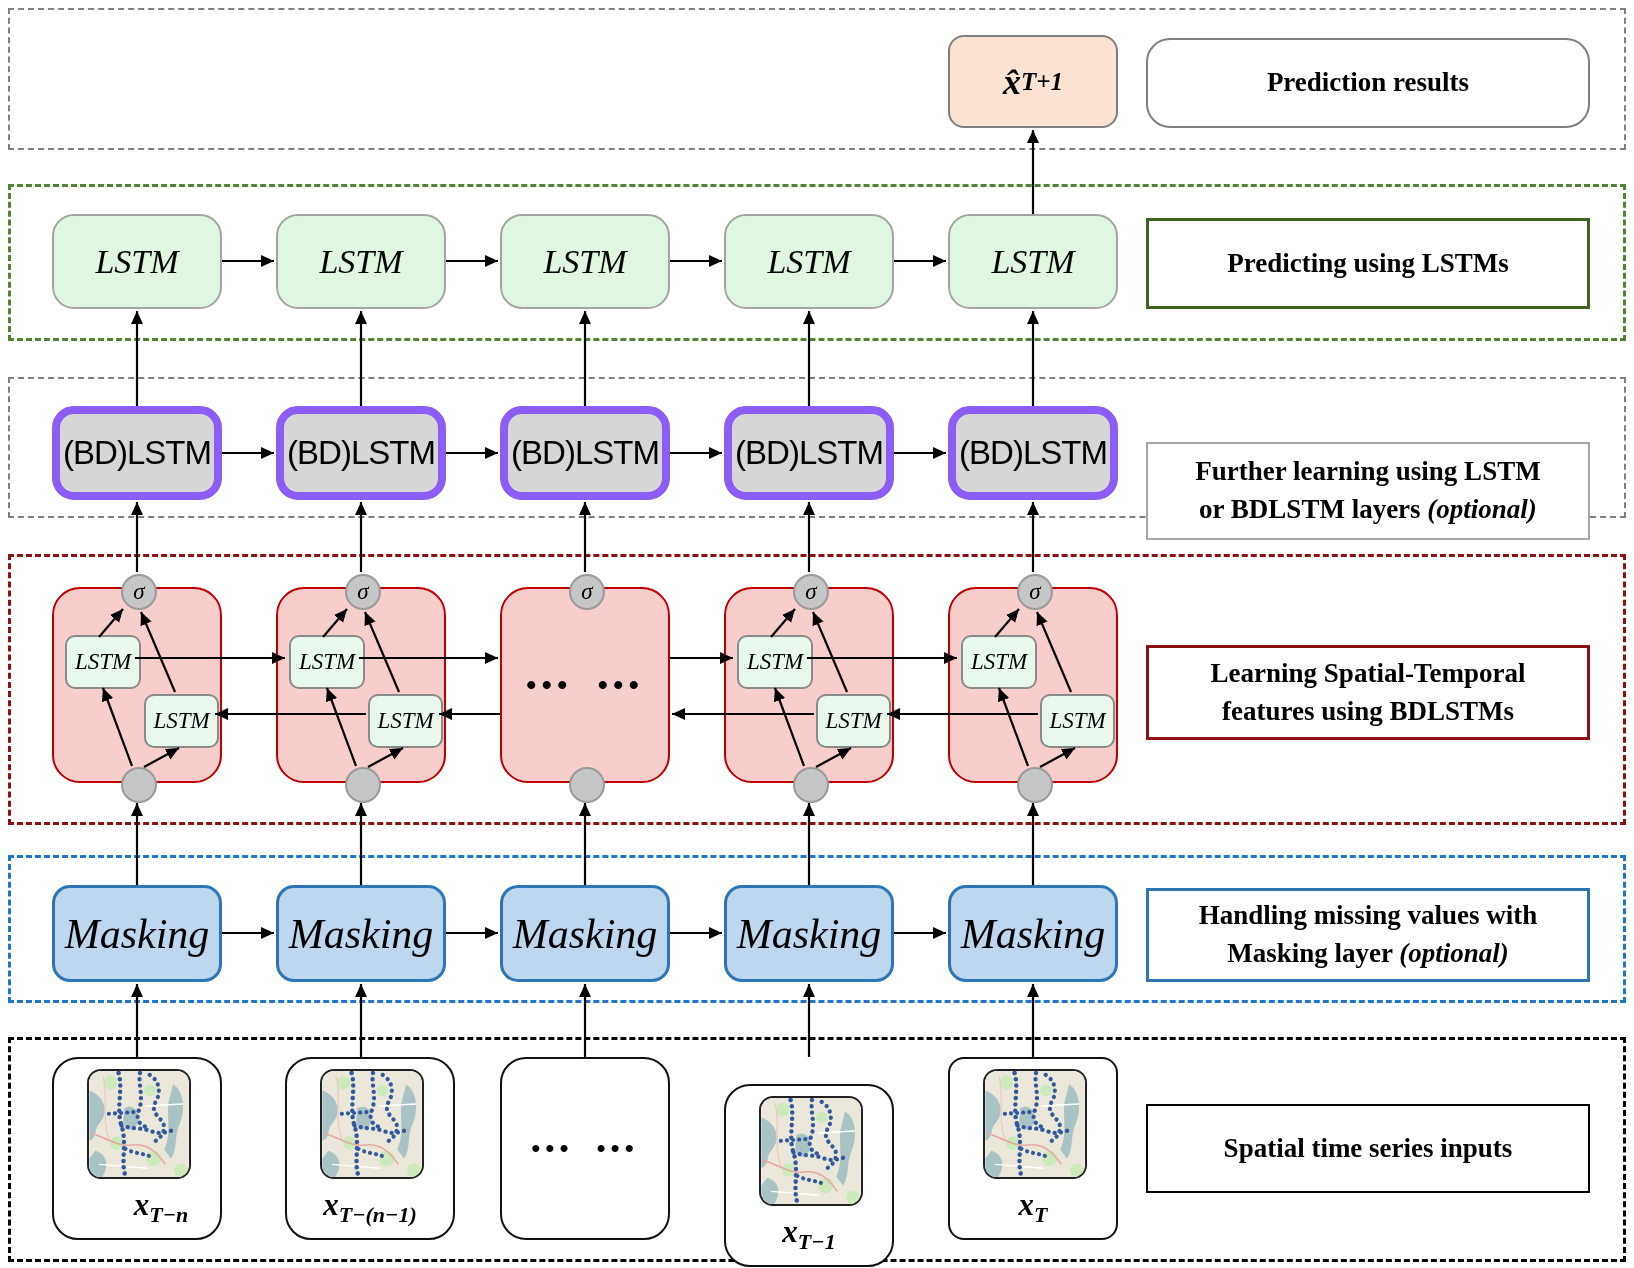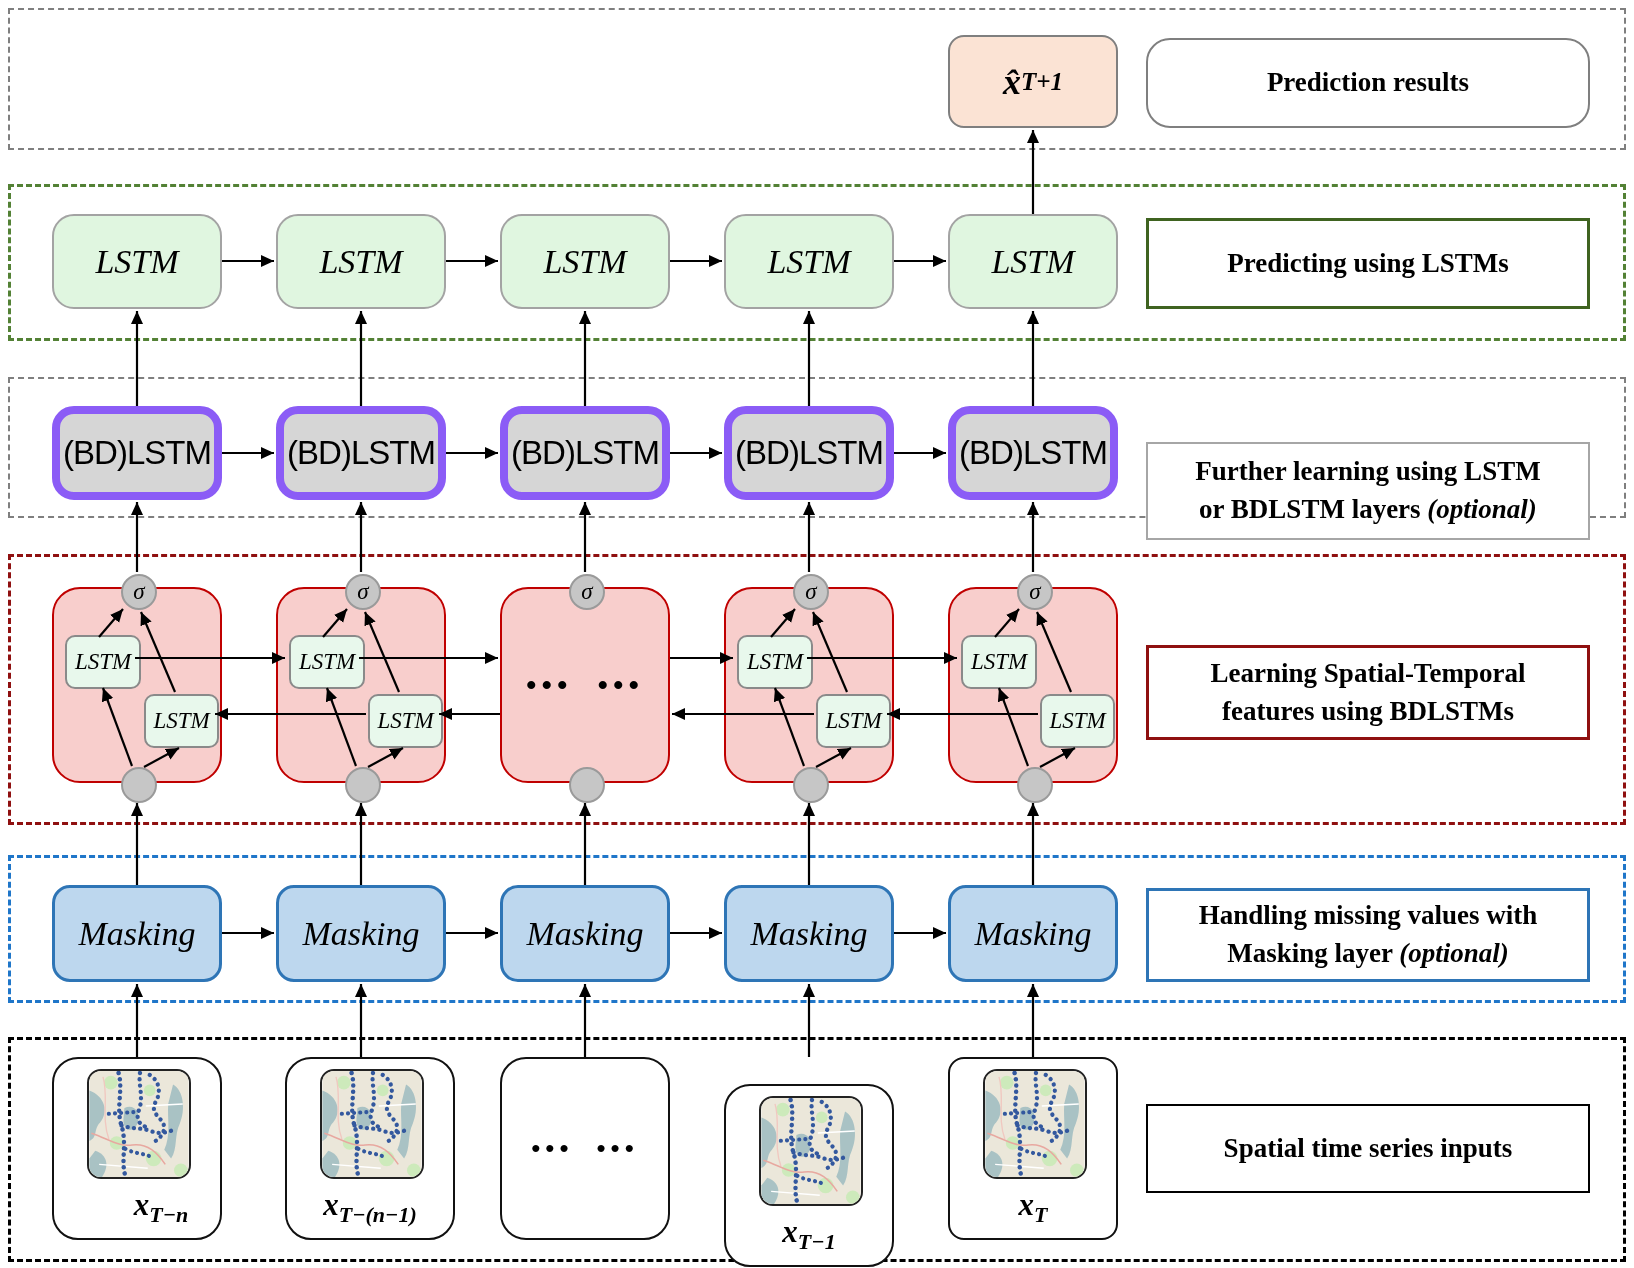--- a/index.html
+++ b/index.html
@@ -14,21 +14,21 @@
 
   .node{position:absolute;box-sizing:border-box;display:flex;align-items:center;justify-content:center;}
   .pred{width:170px;height:93px;background:#fbe3d4;border:2px solid #7f7f7f;border-radius:16px;
         font-weight:bold;font-style:italic;font-size:36px;}
   .pred sub{font-size:25px;font-weight:bold;}
   .lstm-g{width:170px;height:95px;background:#e0f6e0;border:2px solid #a3a3a3;border-radius:22px;
         font-style:italic;font-size:34px;}
   .bdl{width:170px;height:94px;background:#d6d6d6;border:8px solid #8b5cf6;border-radius:22px;
         font-family:"Liberation Sans",sans-serif;font-size:33px;letter-spacing:-1px;}
   .mask{width:170px;height:97px;background:#bdd7ee;border:3px solid #2e75b6;border-radius:18px;
-        font-style:italic;font-size:34px;}
+        font-style:italic;font-size:42px;}
   .redcell{position:absolute;width:170px;height:196px;background:#f8cecc;border:2.5px solid #c00000;
         border-radius:28px;box-sizing:border-box;}
   .chip{position:absolute;background:#e8f8ec;border:2px solid #8a8a8a;border-radius:10px;
         display:flex;align-items:center;justify-content:center;font-style:italic;font-size:23px;}
   .circ{position:absolute;width:36px;height:36px;border-radius:50%;background:#c6c6c6;border:2px solid #9a9a9a;
         box-sizing:border-box;display:flex;align-items:center;justify-content:center;
         font-style:italic;font-size:23px;}
   .incell{width:170px;height:183px;background:#ffffff;border:2.5px solid #111;border-radius:26px;
         flex-direction:column;justify-content:flex-start;}
   .mapfr{position:absolute;top:10px;left:33px;width:104px;height:110px;border:2px solid #222;

